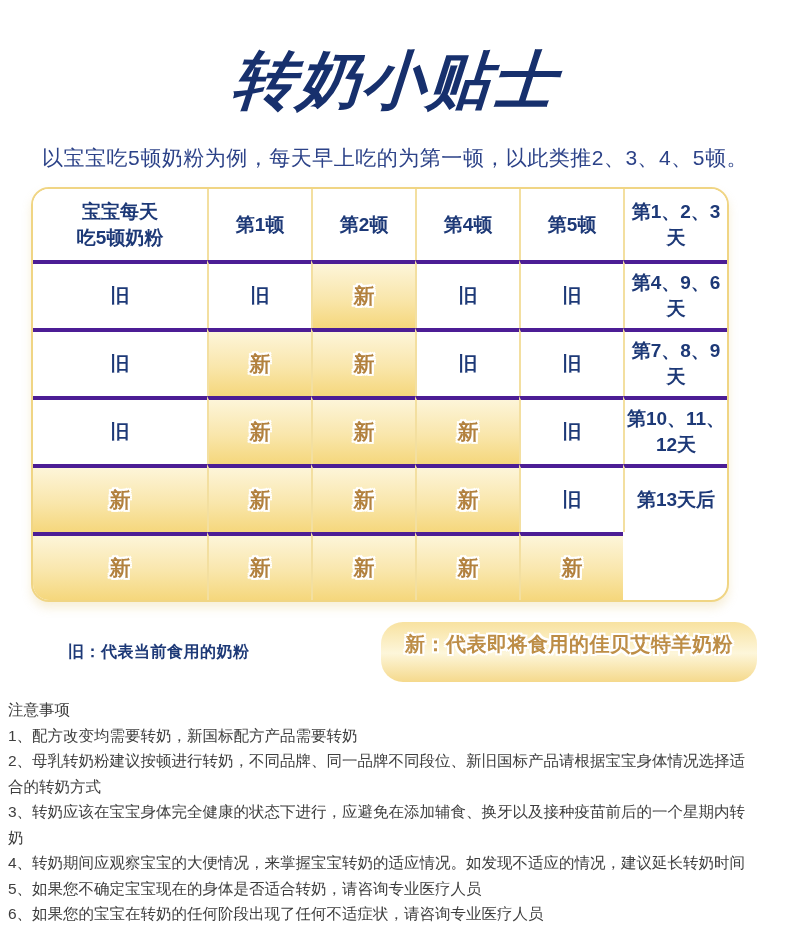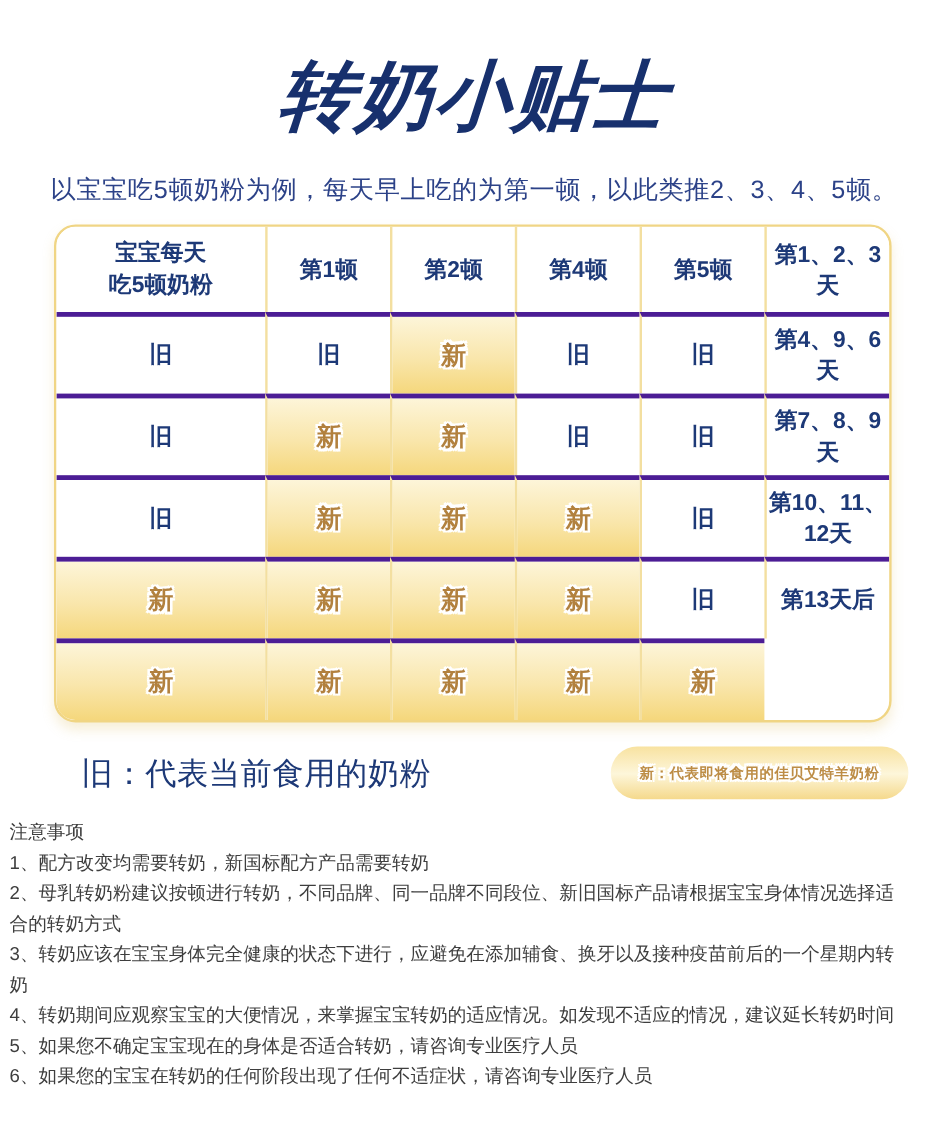--- a/index.html
+++ b/index.html
@@ -27,21 +27,21 @@
   .intro {
     margin-top: 20px;
     text-align: center;
     font-size: 21px;
     color: #2c4288;
     letter-spacing: 0.5px;
   }
 
   
   .sched-table {
-    margin: 15px 0 0 45px;
+    margin: 15px 0 0 31px;
     width: 698px;
     display: grid;
     grid-template-columns: 174px repeat(5, 1fr);
     grid-template-rows: 71px repeat(5, 68px);
     border: 2px solid #f0d584;
     border-radius: 18px;
     overflow: hidden;
     background: #ffffff;
     box-shadow: 0 6px 10px rgba(222, 192, 105, 0.25);
   }
@@ -72,33 +72,33 @@
 
   
   .legend {
     margin: 20px 33px 0 68px;
     display: flex;
     justify-content: space-between;
     align-items: center;
   }
   .legend-old {
     color: #1d3977;
-    font-weight: 400;
-    font-size: 26px;
+    font-weight: 700;
+    font-size: 16px;
     letter-spacing: 0.5px;
   }
   .legend-new {
-    height: 44px;
+    height: 60px;
     line-height: 44px;
     padding: 0 24px;
     border-radius: 22px;
     background: linear-gradient(180deg, #f8e2a0 0%, #fdf6da 52%, #f5d98c 100%);
     color: #bd8d46;
     font-weight: 700;
-    font-size: 12px;
+    font-size: 20px;
     letter-spacing: 0.5px;
     text-shadow:
       -2px -2px 0 #fff, 2px -2px 0 #fff, -2px 2px 0 #fff, 2px 2px 0 #fff,
       -2px 0 0 #fff, 2px 0 0 #fff, 0 -2px 0 #fff, 0 2px 0 #fff;
   }
 
   
   .notes {
     margin-top: 15px;
     padding: 0 32px 0 8px;

